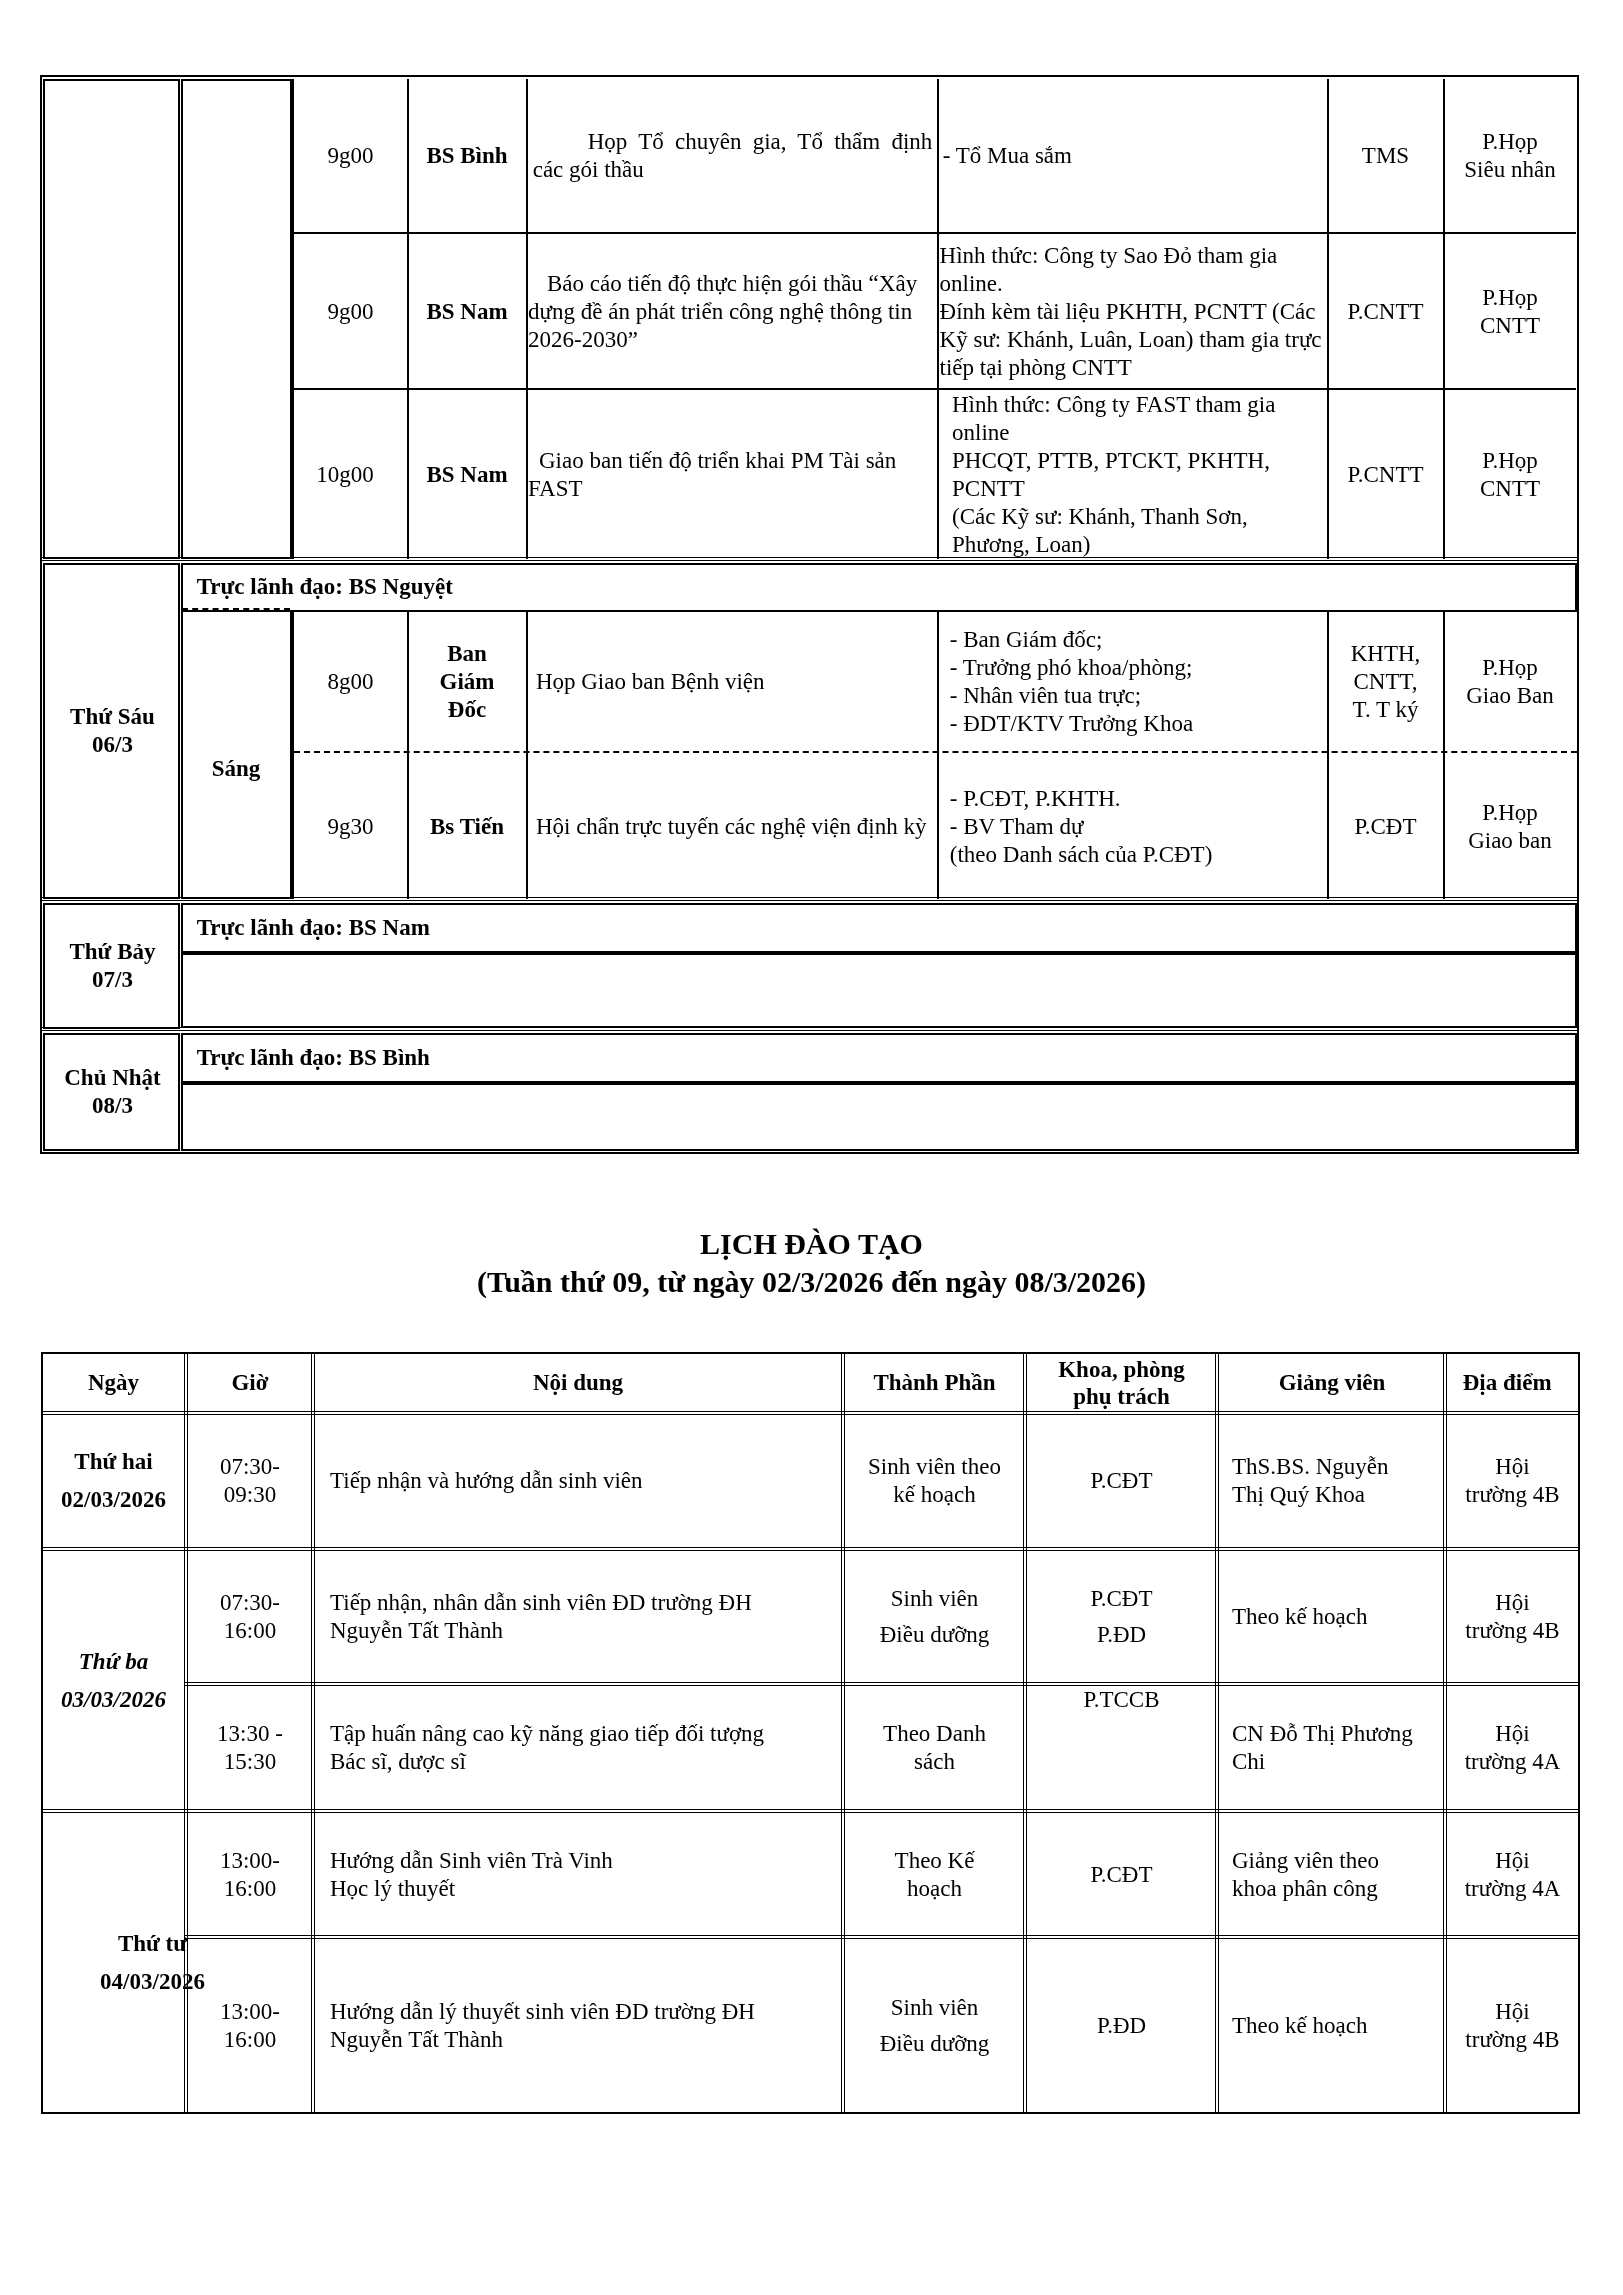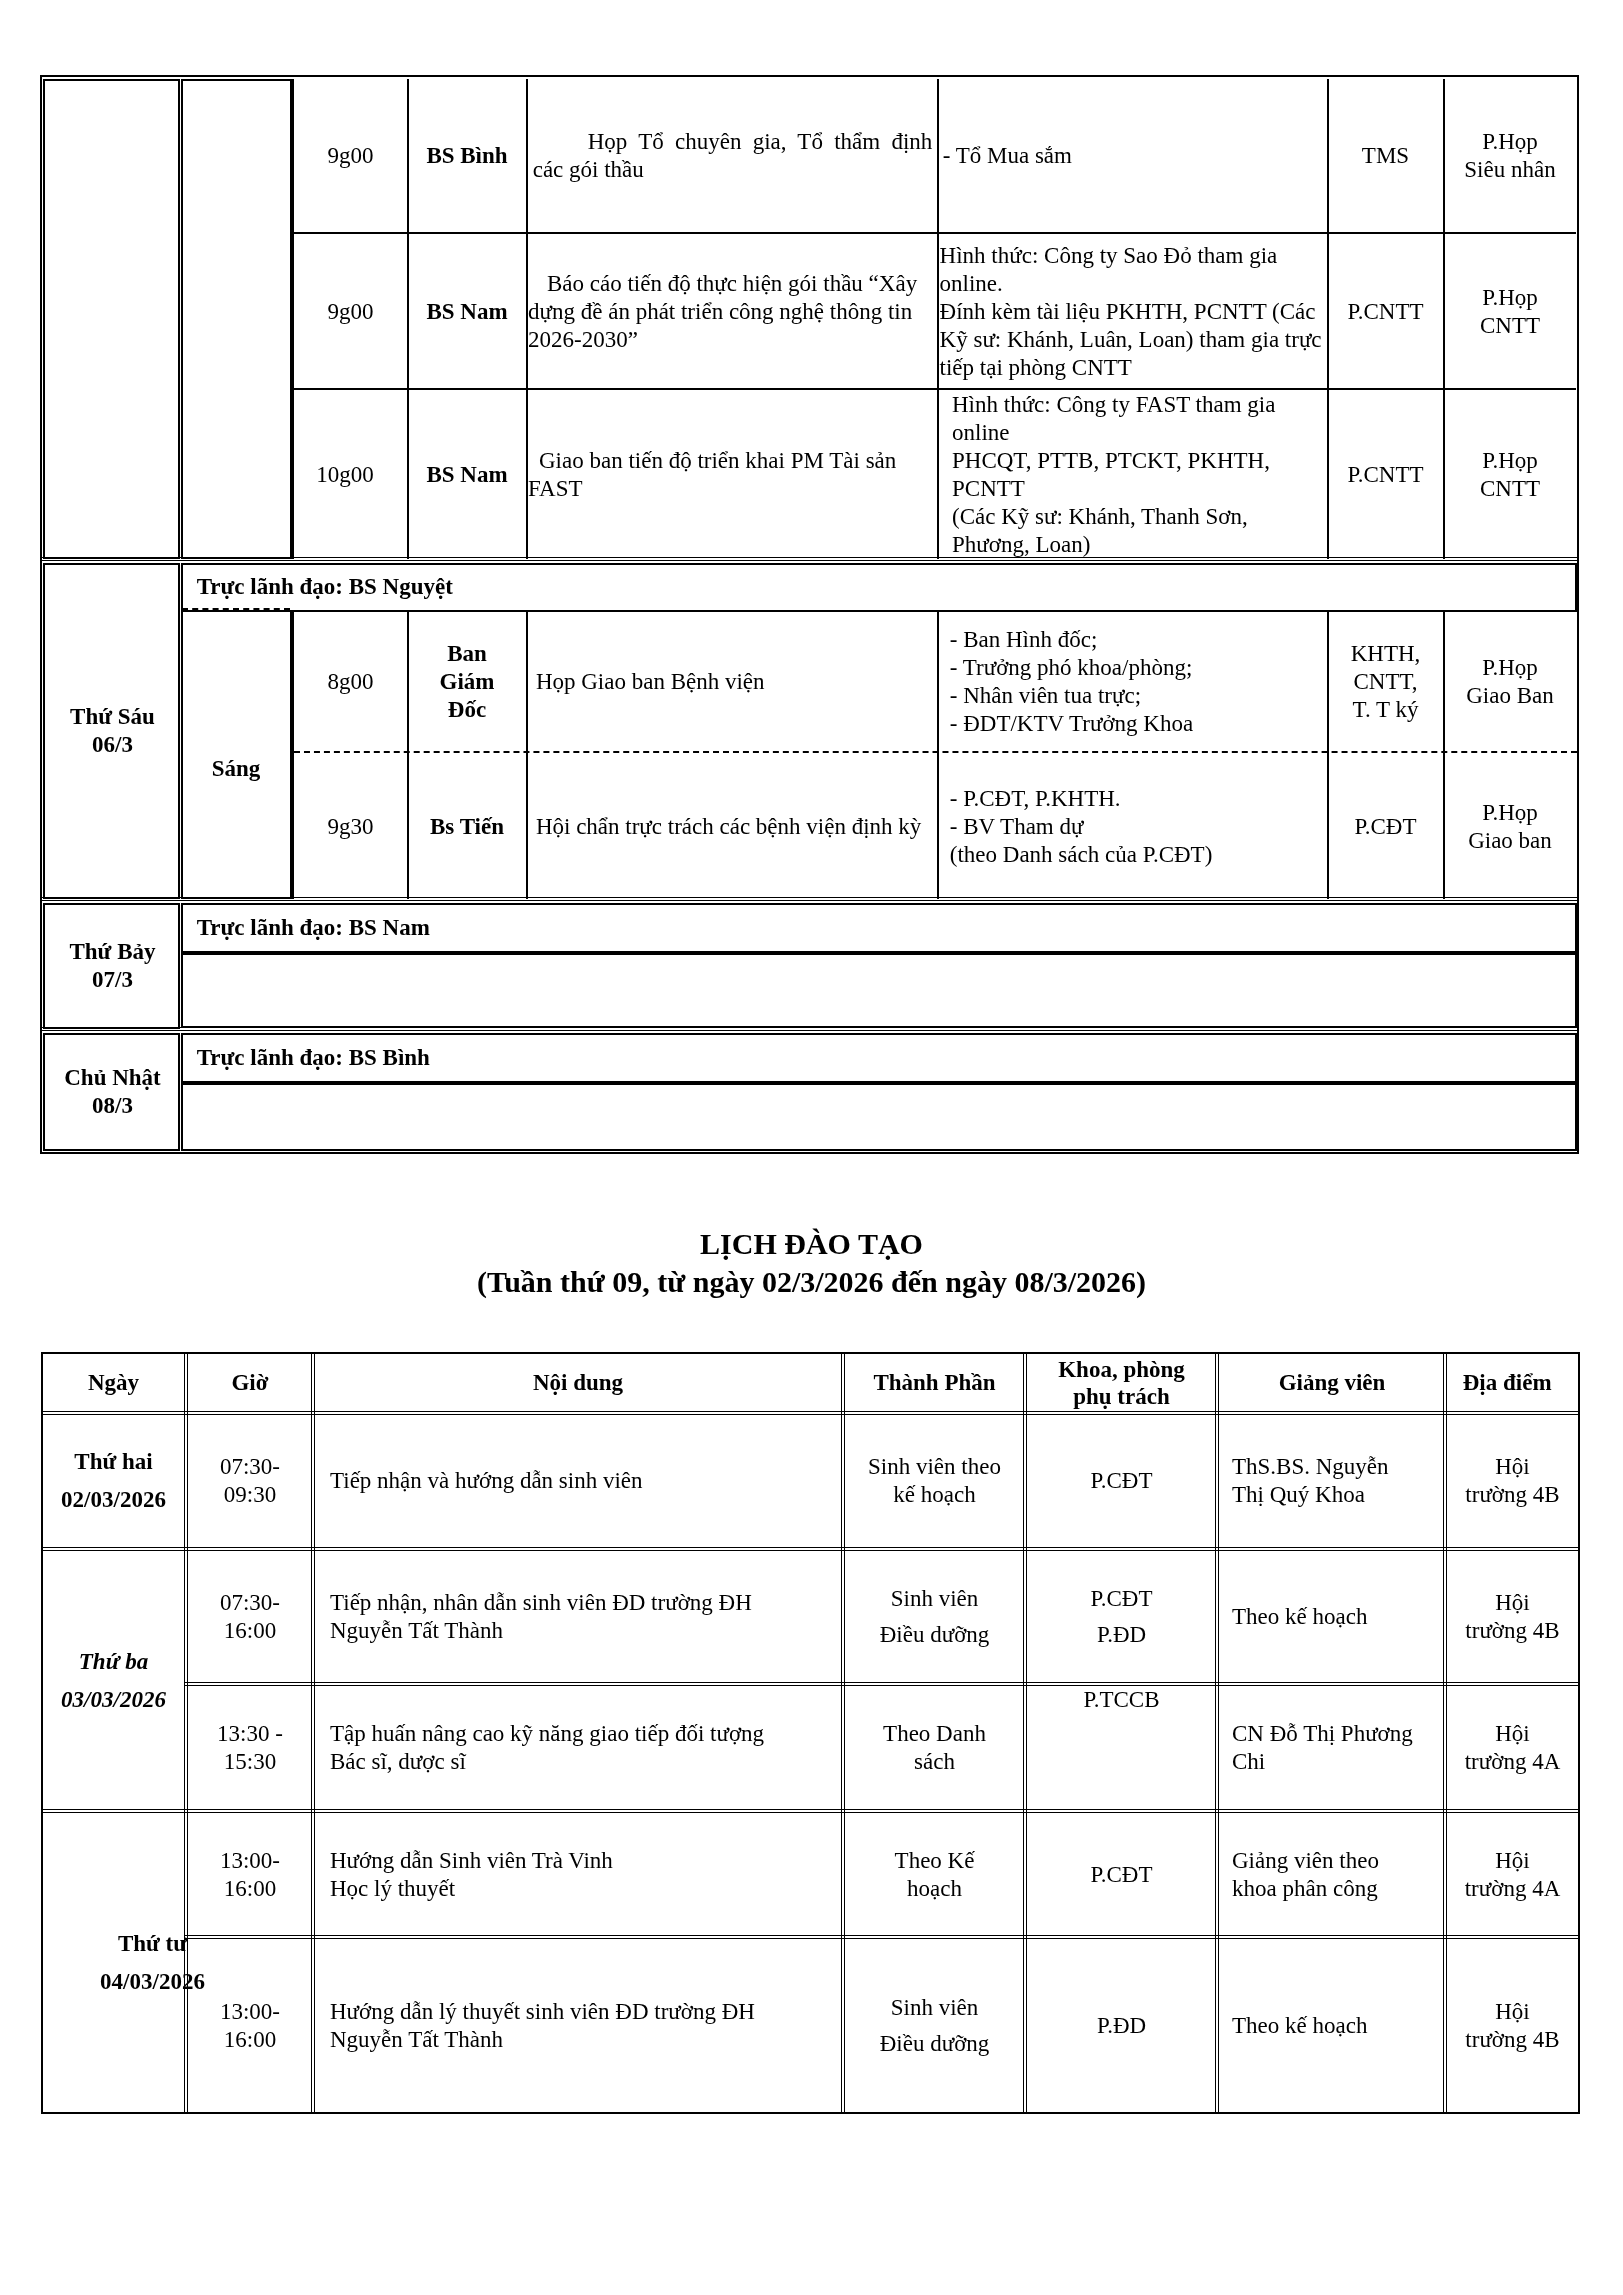--- a/index.html
+++ b/index.html
@@ -81,33 +81,33 @@
 <div class="vl" style="left:937px;top:612px;height:287px;"></div>
 <div class="vl" style="left:1327px;top:612px;height:287px;"></div>
 <div class="vl" style="left:1443px;top:612px;height:287px;"></div>
 <div class="dash" style="left:294px;top:751px;width:1283px;"></div>
 
 <div class="abs cell c" style="left:294px;top:612px;width:113px;height:140px;">8g00</div>
 <div class="abs cell c b pre" style="left: 408px; top: 612px; width: 118px; height: 140px; white-space: pre-line;">Ban
 Giám
 Đốc</div>
 <div class="abs cell l" style="left:528px;top:612px;width:409px;height:140px;padding-left:7.9px;">Họp Giao ban Bệnh viện</div>
-<div class="abs cell l pre" style="left: 938px; top: 612px; width: 389px; height: 140px; padding-left: 11.8px; white-space: pre-line;">- Ban Hình đốc;
+<div class="abs cell l pre" style="left: 938px; top: 612px; width: 389px; height: 140px; padding-left: 11.8px; white-space: pre-line;">- Ban Giám đốc;
 - Trưởng phó khoa/phòng;
 - Nhân viên tua trực;
  - ĐDT/KTV Trưởng Khoa</div>
 <div class="abs cell c pre" style="left: 1328px; top: 612px; width: 115px; height: 140px; white-space: pre-line;">KHTH,
 CNTT,
 T. T ký</div>
 <div class="abs cell c pre" style="left: 1444px; top: 612px; width: 132px; height: 140px; white-space: pre-line;">P.Họp
 Giao Ban</div>
 
 <div class="abs cell c" style="left:294px;top:754px;width:113px;height:145px;">9g30</div>
 <div class="abs cell c b" style="left:408px;top:754px;width:118px;height:145px;">Bs Tiến</div>
-<div class="abs cell l" style="left:528px;top:754px;width:409px;height:145px;padding-left:7.9px;">Hội chẩn trực trách các bệnh viện định kỳ</div>
+<div class="abs cell l" style="left:528px;top:754px;width:409px;height:145px;padding-left:7.9px;">Hội chẩn trực tuyến các nghệ viện định kỳ</div>
 <div class="abs cell l pre" style="left: 938px; top: 754px; width: 389px; height: 145px; padding-left: 11.8px; white-space: pre-line;">- P.CĐT, P.KHTH.
 - BV Tham dự
 (theo Danh sách của P.CĐT)</div>
 <div class="abs cell c" style="left:1328px;top:754px;width:115px;height:145px;">P.CĐT</div>
 <div class="abs cell c pre" style="left: 1444px; top: 754px; width: 132px; height: 145px; white-space: pre-line;">P.Họp
 Giao ban</div>
 
 <div class="dbl" style="left:40px;top:897px;width:1539px;"></div>
 
 <div class="abs frame" style="left:43px;top:903px;width:137px;height:126px;"></div>

